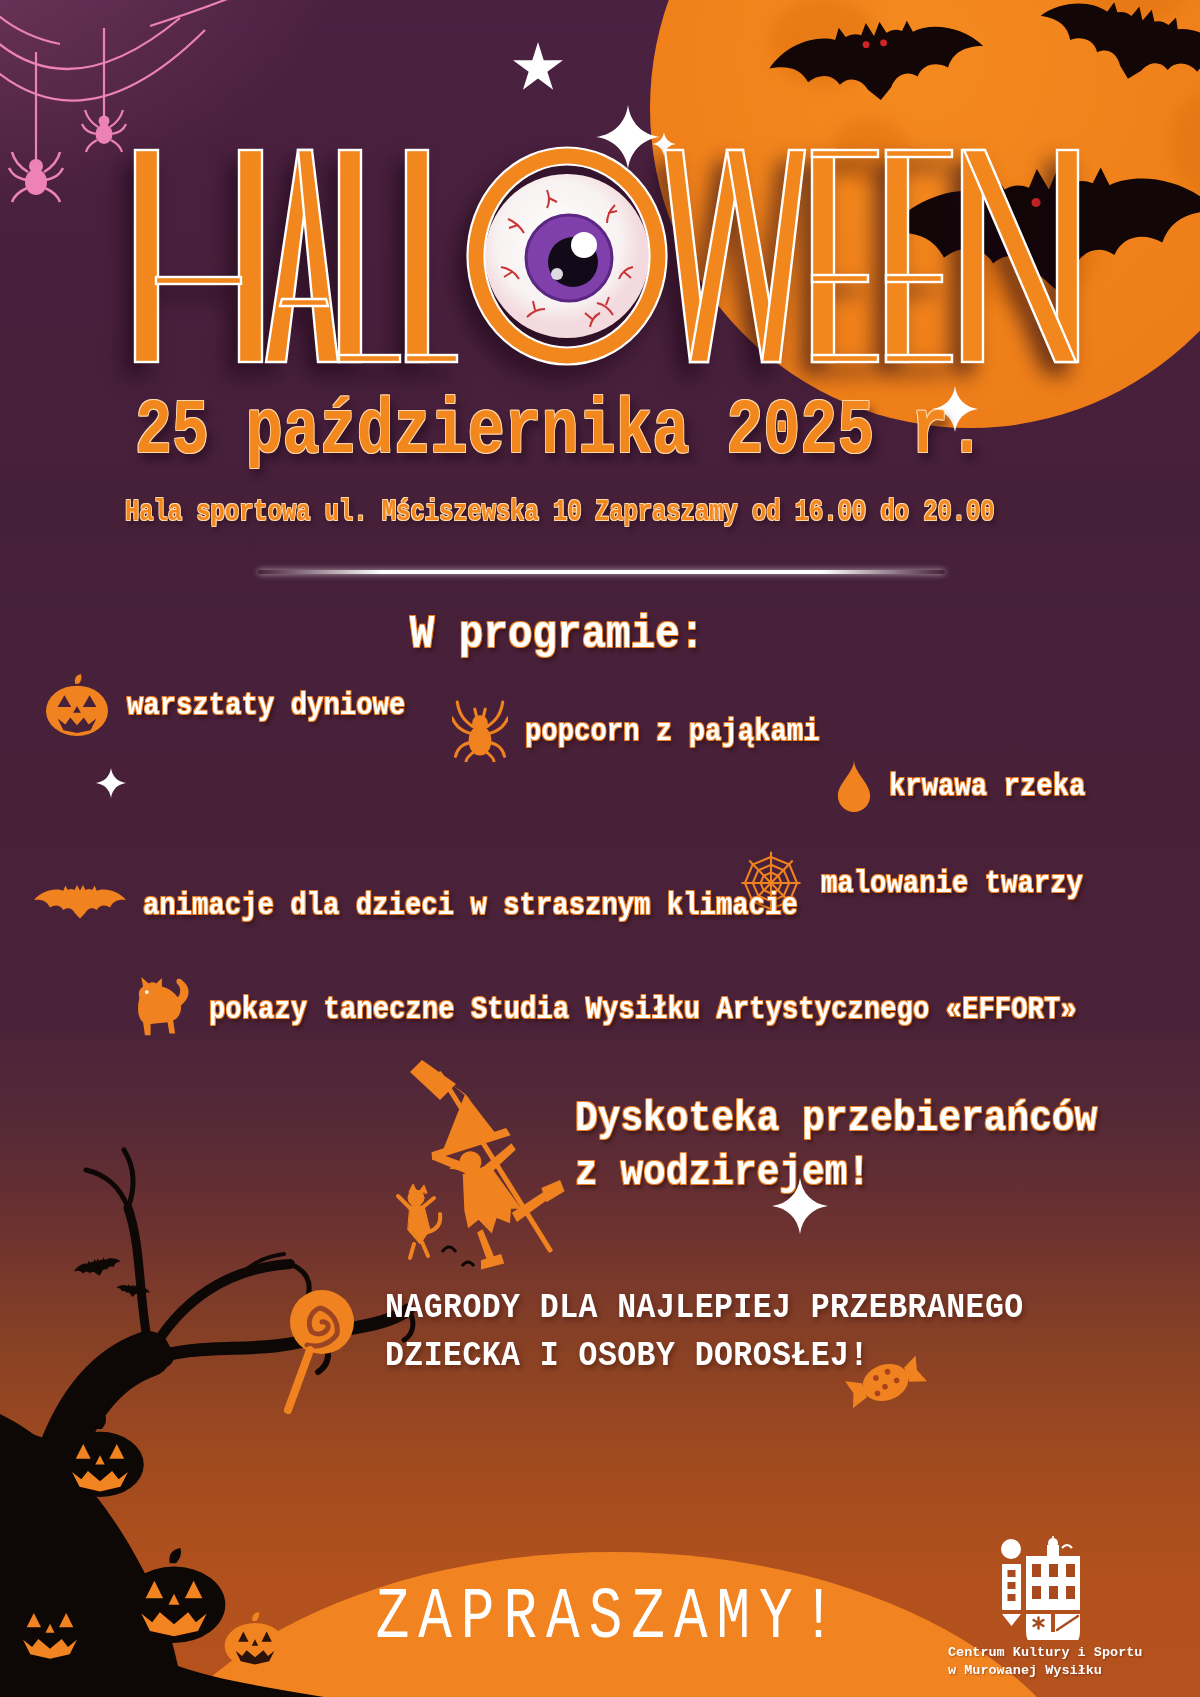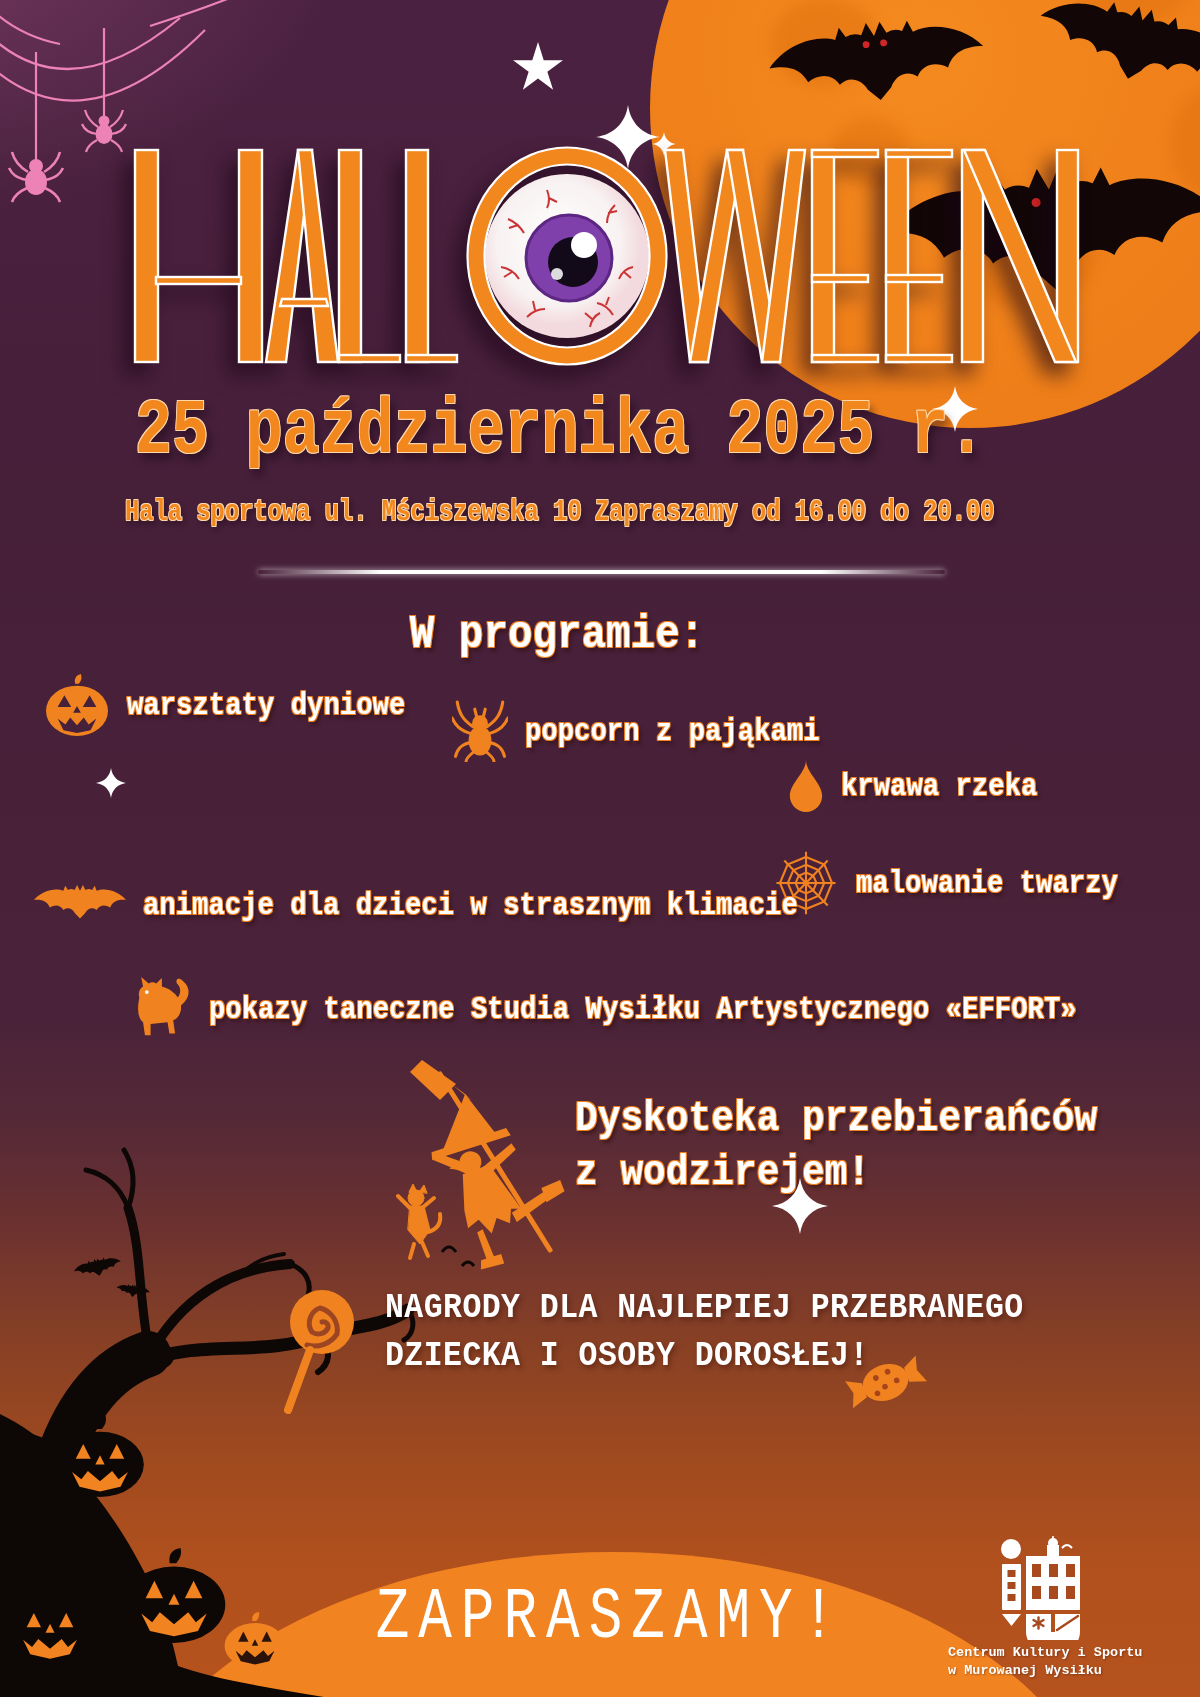--- a/index.html
+++ b/index.html
@@ -220,29 +220,29 @@
         <path d="M40 30 C52 22 56 14 58 2"></path>
           <path d="M42 38 C56 34 60 28 64 20"></path>
         <path d="M42 48 C54 50 58 56 60 64"></path>
           <path d="M38 58 C46 64 48 68 48 70"></path>
       </g>
     </svg>
     <span class="lbl white-outline">popcorn z pająkami</span>
   </div>
 
 
-  <div class="abs row" style="left:788px;top:760px">
+  <div class="abs row" style="left:836px;top:760px">
     <svg width="36" height="52" viewBox="0 0 40 58">
       <path d="M20 0 C20 14 2 26 2 40 A18 18 0 0 0 38 40 C38 26 20 14 20 0 Z" fill="#f0831f"></path>
     </svg>
     <span class="lbl white-outline">krwawa rzeka</span>
   </div>
 
 
-  <div class="abs row" style="left:773px;top:850px">
+  <div class="abs row" style="left:738px;top:850px">
     <svg width="66" height="66" viewBox="0 0 72 76">
       <g stroke="#f0831f" stroke-width="2.4" fill="none">
         <line x1="36" y1="38" x2="36" y2="2"></line>
           <line x1="36" y1="38" x2="61" y2="12"></line>
           <line x1="36" y1="38" x2="70" y2="38"></line>
         <line x1="36" y1="38" x2="61" y2="64"></line>
           <line x1="36" y1="38" x2="36" y2="74"></line>
           <line x1="36" y1="38" x2="11" y2="64"></line>
         <line x1="36" y1="38" x2="2" y2="38"></line>
           <line x1="36" y1="38" x2="11" y2="12"></line>

